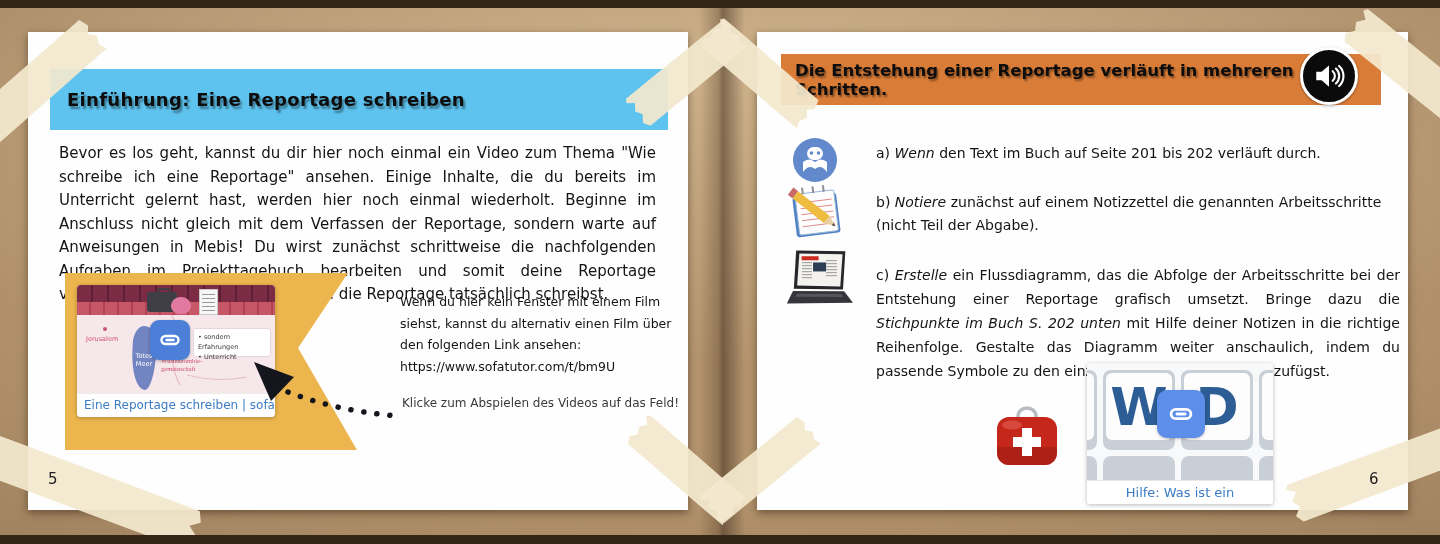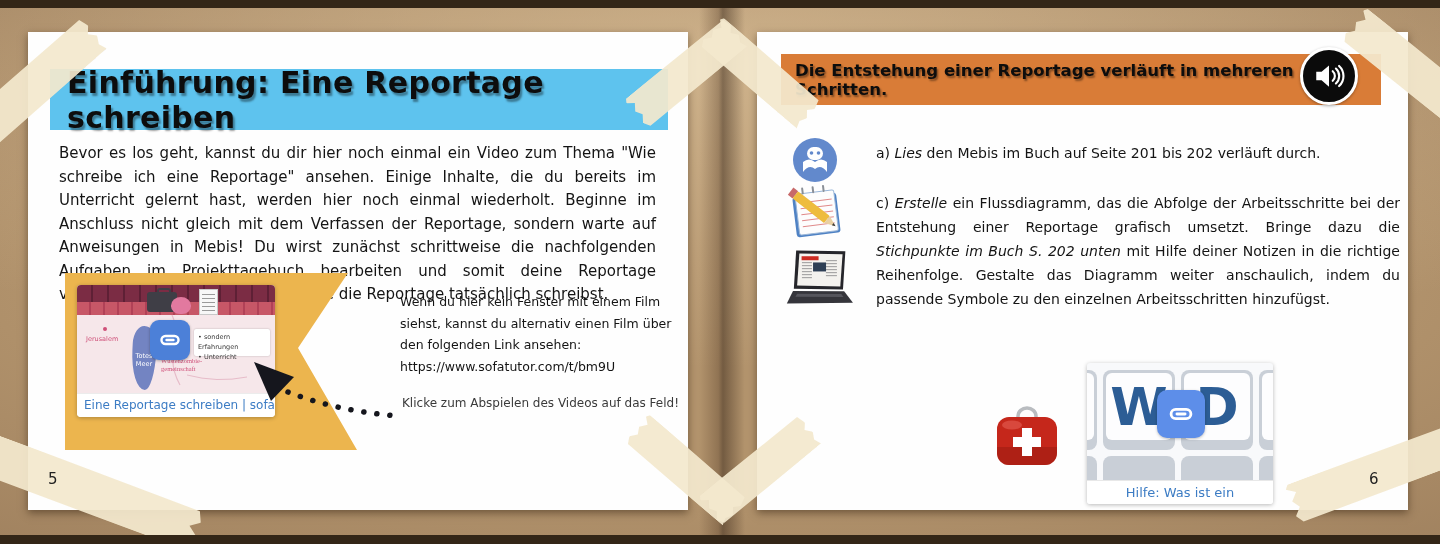--- a/index.html
+++ b/index.html
@@ -16,22 +16,22 @@
     background:linear-gradient(90deg,rgba(80,55,35,0) 0%,rgba(80,55,35,.35) 42%,rgba(52,35,22,.5) 52%,rgba(80,55,35,0) 100%);}
   .page{position:absolute;top:32px;height:478px;background:#fefefe;box-shadow:0 3px 8px rgba(45,28,12,.5);}
   .page.left{left:28px;width:660px;}
   .page.right{left:757px;width:651px;}
   .tape{position:absolute;background:rgba(243,232,205,.93);z-index:2;box-shadow:0 1px 2px rgba(60,40,20,.25);
     clip-path:polygon(2% 0%,98% 6%,100% 30%,96% 45%,100% 62%,97% 80%,99% 100%,3% 96%,0% 78%,4% 60%,1% 42%,5% 24%,0% 10%);}
   .pagenum{position:absolute;z-index:4;font-size:15px;color:#222;}
   
   .banner-blue{position:absolute;left:22px;top:37px;width:618px;height:61px;background:#5ec3ee;
     display:flex;align-items:center;padding-left:17px;box-sizing:border-box;}
-  .banner-blue span{font-size:30px;font-weight:bold;color:#0d0d0d;letter-spacing:.3px;
-    text-shadow:2px 3px 2px rgba(0,0,0,.38);}
+  .banner-blue span{font-size:18px;font-weight:bold;color:#0d0d0d;letter-spacing:.3px;
+    text-shadow:2px 3px 2px rgba(0,0,0,.38);text-align:right;}
   .lp-body{position:absolute;left:31px;top:110px;width:597px;font-size:15px;line-height:23.5px;
     color:#141414;text-align:justify;}
   .flag{position:absolute;left:37px;top:241px;width:292px;height:177px;background:#ecb54e;
     clip-path:polygon(0 0,96.9% 0,79.8% 42.4%,100% 100%,0 100%);}
   .vcard{position:absolute;left:49px;top:253px;width:198px;height:132px;background:#fff;border-radius:4px;
     overflow:hidden;box-shadow:0 1px 4px rgba(0,0,0,.28);cursor:pointer;}
   .vc-row1{position:absolute;top:0;left:0;right:0;height:17px;
     background:repeating-linear-gradient(90deg,#7b2c44 0 14px,#5e2035 14px 16px);}
   .vc-row2{position:absolute;top:17px;left:0;right:0;height:13px;
     background:repeating-linear-gradient(90deg,#c75767 0 12px,#b14157 12px 14px);}
@@ -207,21 +207,22 @@
           <rect x="43" y="25" width="11" height="1"></rect>
             <rect x="43" y="28" width="11" height="1"></rect>
         </g>
         <rect x="30" y="16" width="13" height="9" fill="#2e3f55" transform="rotate(4 30 16)"></rect>
         <polygon points="8,43 59,47 67,59 1,55" fill="#35353b"></polygon>
         <polygon points="12,46 56,49.5 58,52.5 10,49" fill="#55555c"></polygon>
       </g>
     </svg>
 
     <div class="rp-text">
-      <p class="rp-item"><span>a) </span><span class="it">Lies</span><span> den Mebis im </span><span class="bd">Buch auf Seite 201 bis 202</span><span> verläuft durch.</span></p>
+      <p class="rp-item"><span>a) </span><span class="it">Wenn</span><span> den Text im </span><span class="bd">Buch auf Seite 201 bis 202</span><span> verläuft durch.</span></p>
+      <p class="rp-item"><span>b) </span><span class="it">Notiere</span><span> zunächst auf einem </span><span class="bd">Notizzettel die genannten Arbeitsschritte</span><span> (nicht Teil der Abgabe).</span></p>
       <p class="rp-item justify"><span>c) </span><span class="it">Erstelle</span><span> ein </span><span class="bd">Flussdiagramm</span><span>, das die </span><span class="bd">Abfolge der Arbeitsschritte bei der Entstehung einer Reportage</span><span> grafisch umsetzt. Bringe dazu die </span><span class="it">Stichpunkte im Buch S. 202 unten</span><span> mit Hilfe deiner Notizen in die richtige Reihenfolge. Gestalte das Diagramm weiter anschaulich, indem du passende Symbole zu den einzelnen Arbeitsschritten hinzufügst.</span></p>
     </div>
 
     <svg class="icon-abs" style="left:235px;top:374px" width="70" height="66" viewBox="0 0 70 66">
       <path d="M26 13 v-3 a9 8 0 0 1 18 0 v3" fill="none" stroke="#b9bcc0" stroke-width="3.5"></path>
       <rect x="5" y="11" width="60" height="48" rx="12" fill="#c5271b"></rect>
       <path d="M5 41 h60 v6 a12 12 0 0 1 -12 12 h-36 a12 12 0 0 1 -12 -12 z" fill="#9e1d13" opacity="0.6"></path>
       <ellipse cx="20" cy="19" rx="10" ry="4.5" fill="#e8655a" opacity="0.55"></ellipse>
       <path d="M30 22 h10 v9 h9 v10 h-9 v9 h-10 v-9 h-9 v-10 h9 z" fill="#fff"></path>
     </svg>

